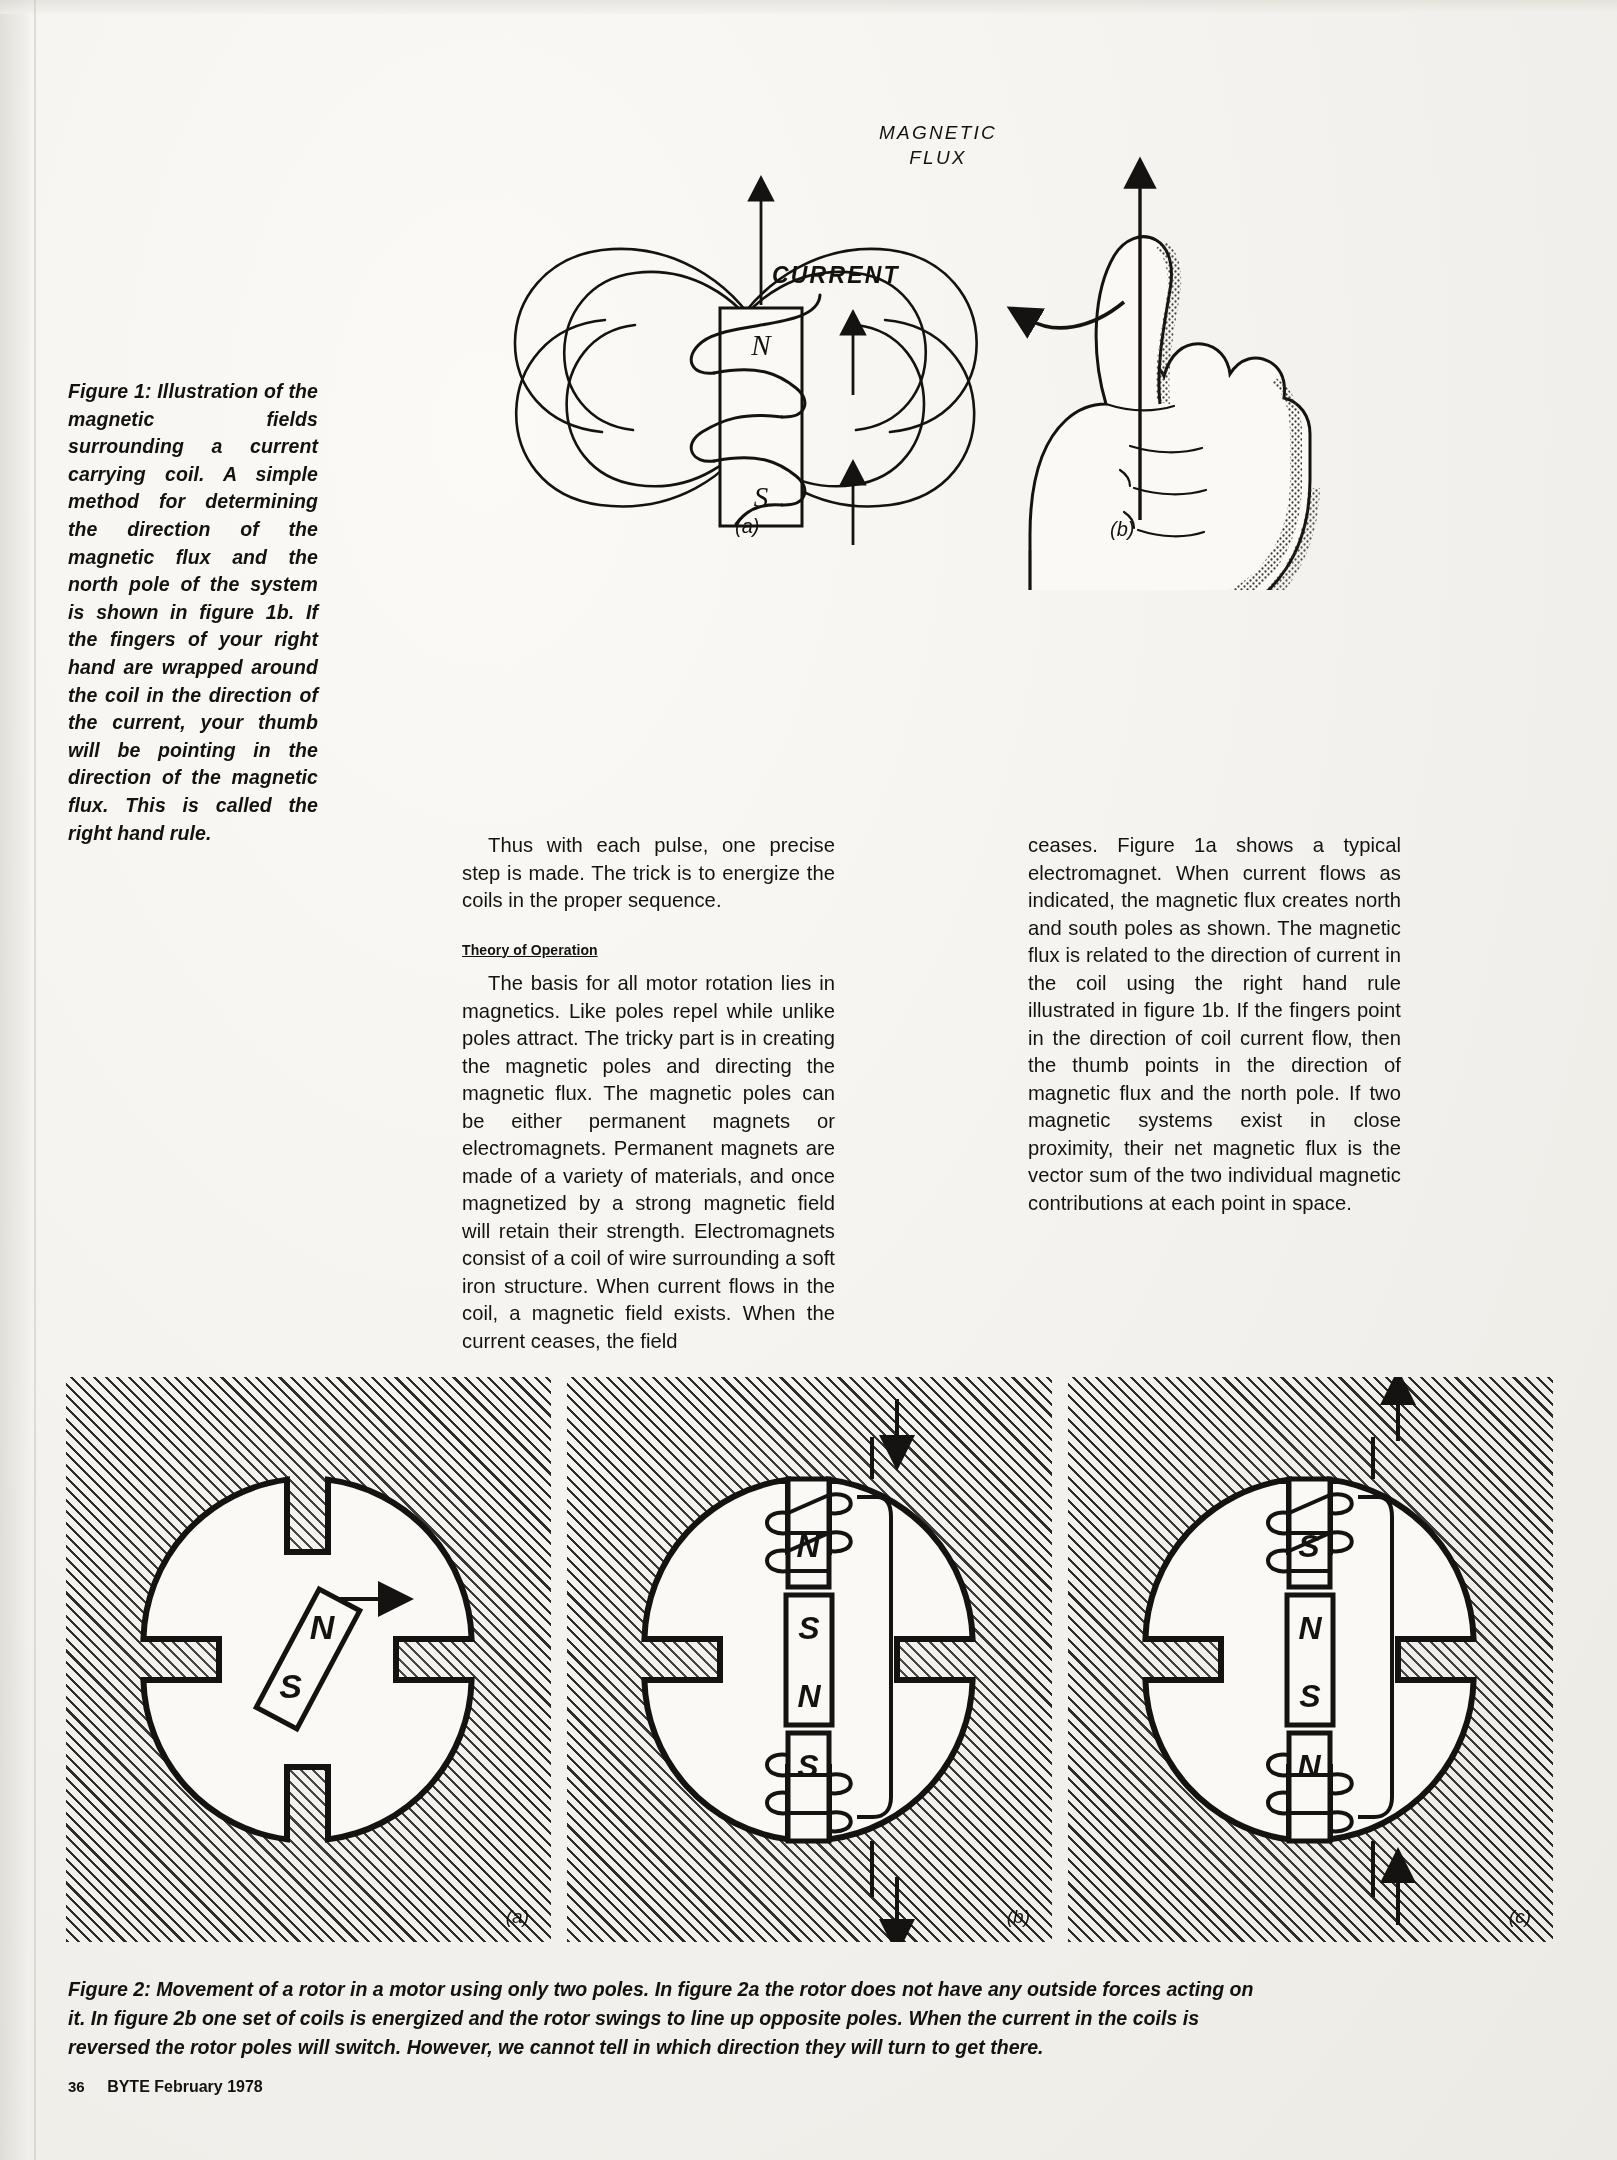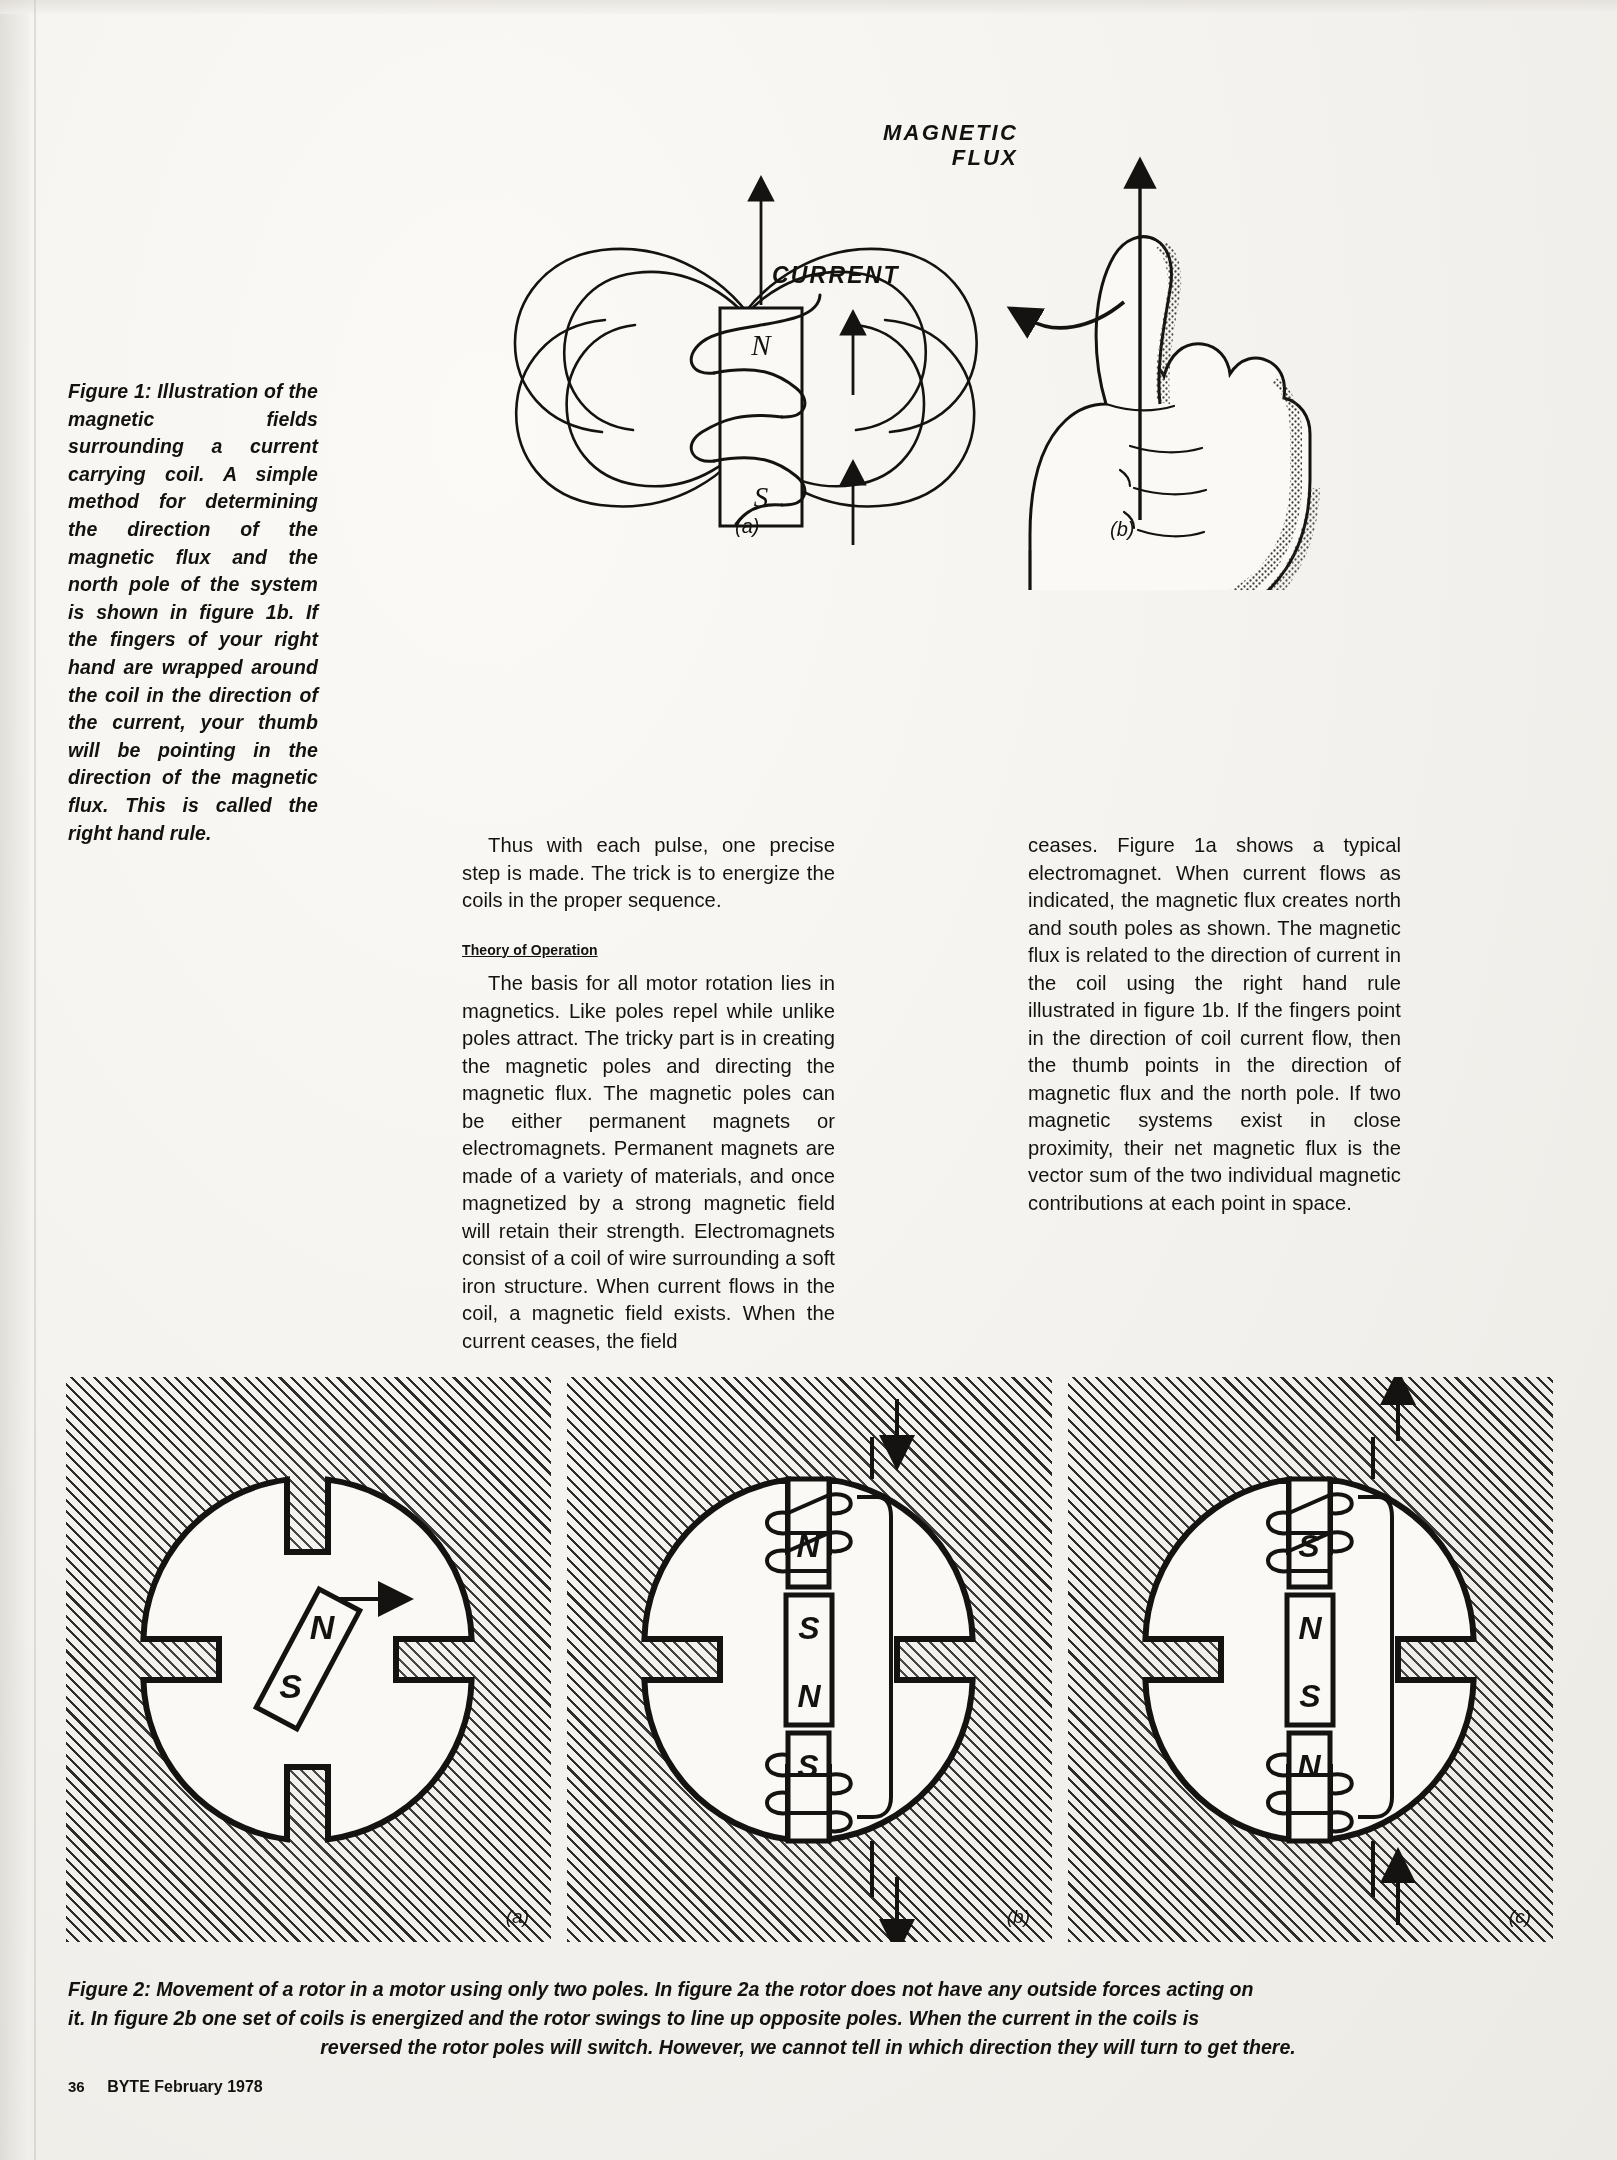--- a/index.html
+++ b/index.html
@@ -30,21 +30,21 @@
     letter-spacing:.05px;margin-top:27px;}
   .col.mid{left:462px;}
   .col.right{left:1028px;}
   .col p{margin:0;}
   .col p.ind{text-indent:26px;}
   .col h3{margin:22px 0 6px 0;font-size:14px;font-weight:bold;letter-spacing:.1px;text-decoration:underline;}
 
   .cap2{position:absolute;left:68px;top:1975px;width:1480px;
     font-style:italic;font-weight:600;font-size:19.6px;line-height:29px;
     text-align:justify;}
-  .cap2 .lastline{text-align:center;}
+  .cap2 .lastline{text-align:left;}
 
   .footer{position:absolute;left:68px;top:2078px;font-size:16px;font-weight:bold;}
   .footer .pg{font-size:15px;margin-right:18px;}
 
   
   #fig1{position:absolute;left:430px;top:120px;width:1120px;height:470px;}
   .sublabel{position:absolute;font-style:italic;font-size:20px;}
 
   
   #fig2{position:absolute;left:66px;top:1377px;width:1487px;height:565px;}
@@ -160,22 +160,22 @@
     <g stroke="#151311" stroke-width="3.4">
       <line x1="710" y1="400" x2="710" y2="62" marker-end="url(#ah)"></line>
     </g>
     <path d="M606,178 C 640,150 676,146 700,160" fill="none" stroke="#151311" stroke-width="3.6" marker-end="url(#ah)" transform="translate(-20,20) rotate(180 660 170)"></path>
   </svg>
 
   <div class="sublabel" style="left:22px;top:398px;letter-spacing:.2px;font-weight:600;
        font-family:'Liberation Sans',sans-serif;">
   </div>
 
-  <div style="position:absolute;left:428px;top:0px;font-style:italic;font-weight:bold;
-              font-size:22px;letter-spacing:2.2px;line-height:25px;text-align:right;width:160px;">
+  <div style="position:absolute;left:428px;top:0px;font-style:italic;font-weight:normal;
+              font-size:19px;letter-spacing:2.2px;line-height:25px;text-align:center;width:160px;">
     <div>MAGNETIC</div>
     <div>FLUX</div>
   </div>
   <div style="position:absolute;left:342px;top:142px;font-style:italic;font-weight:bold;
               font-size:23px;letter-spacing:2.2px;">CURRENT</div>
 
   <div class="sublabel" style="left:305px;top:395px;">(a)</div>
   <div class="sublabel" style="left:680px;top:398px;">(b)</div>
 </div>
 

